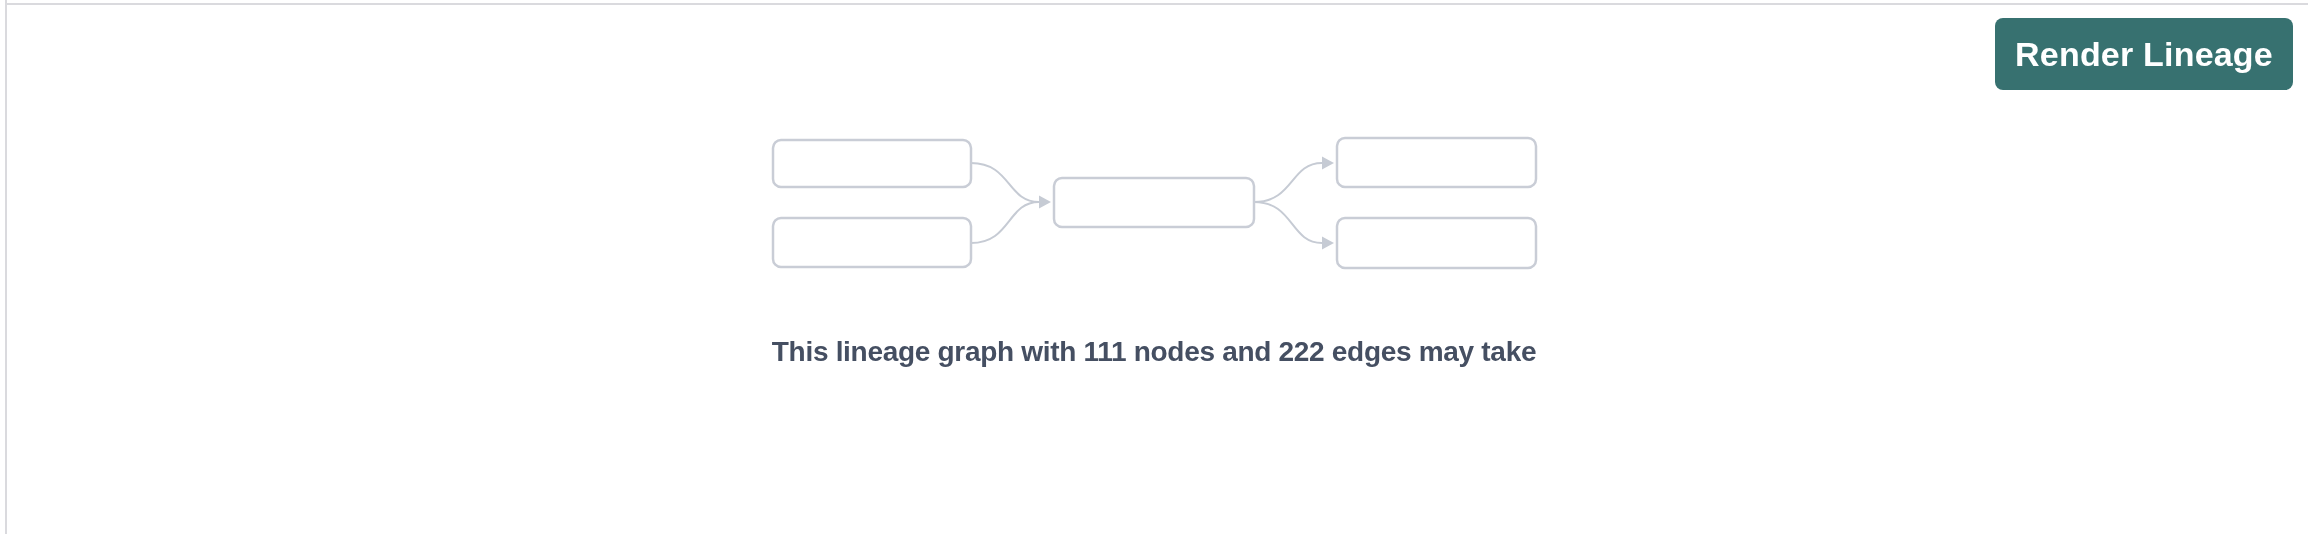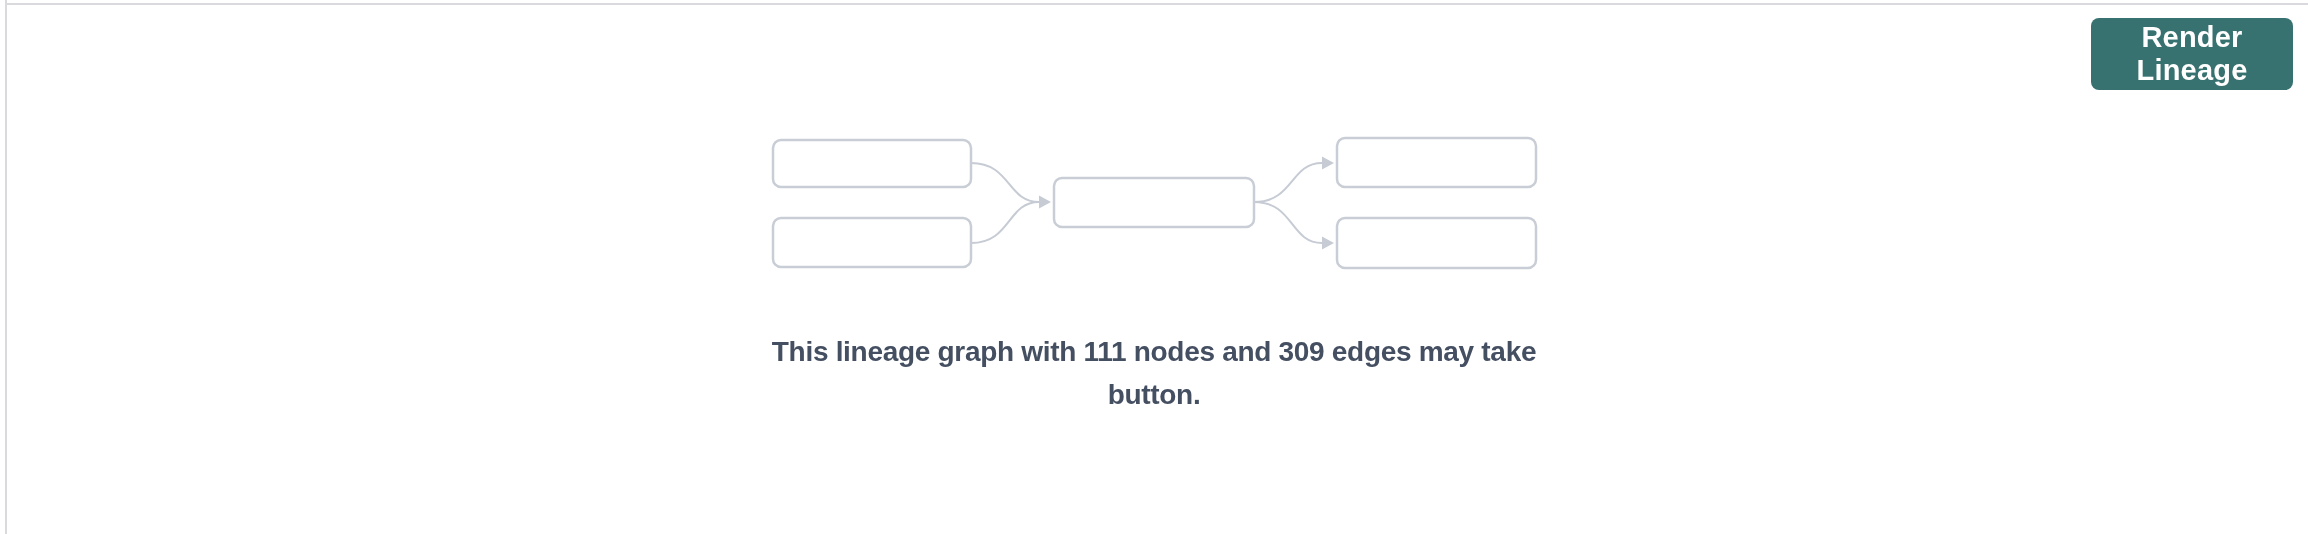--- a/index.html
+++ b/index.html
@@ -18,25 +18,25 @@
   }
   .divider-top{
     position:absolute;top:3px;left:7px;right:0;height:2px;
     background:var(--divider);
   }
   .divider-left{
     position:absolute;top:0;bottom:0;left:5px;width:2px;
     background:var(--divider);
   }
   .render-btn{
-    position:absolute;top:18px;right:15px;width:202px;height:72px;
+    position:absolute;top:18px;right:15px;width:298px;height:72px;
     background:var(--button-bg);color:var(--button-text);
     border:none;border-radius:8px;cursor:pointer;
     font-family:"Liberation Sans", sans-serif;
-    font-size:29px;font-weight:bold;letter-spacing:0.2px;
+    font-size:34px;font-weight:bold;letter-spacing:0.2px;
     display:flex;align-items:center;justify-content:center;
   }
   .placeholder-svg{
     position:absolute;top:130px;left:50%;margin-left:-395px;
     width:790px;height:150px;display:block;
   }
   .placeholder-svg rect{
     fill:#ffffff;stroke:var(--placeholder-node-stroke);stroke-width:2.5;
   }
   .placeholder-svg path.edge{
@@ -78,18 +78,17 @@
       <polygon class="arrowhead" points="563,106.5 575,113 563,119.5"></polygon>
 
       <rect x="14" y="10" width="198" height="47" rx="8"></rect>
       <rect x="14" y="88" width="198" height="49" rx="8"></rect>
       <rect x="295" y="48" width="200" height="49" rx="8"></rect>
       <rect x="578" y="8" width="199" height="49" rx="8"></rect>
       <rect x="578" y="88" width="199" height="50" rx="8"></rect>
     </svg>
 
     <p class="empty-message">
-      <span class="line">This lineage graph with 111 nodes and 309 edges may take</span>
-      <span class="line">button.</span>
+      <span class="line">This lineage graph with 111 nodes and 222 edges may take</span>
     </p>
 
   </div>
 </div>
 
 </body></html>

